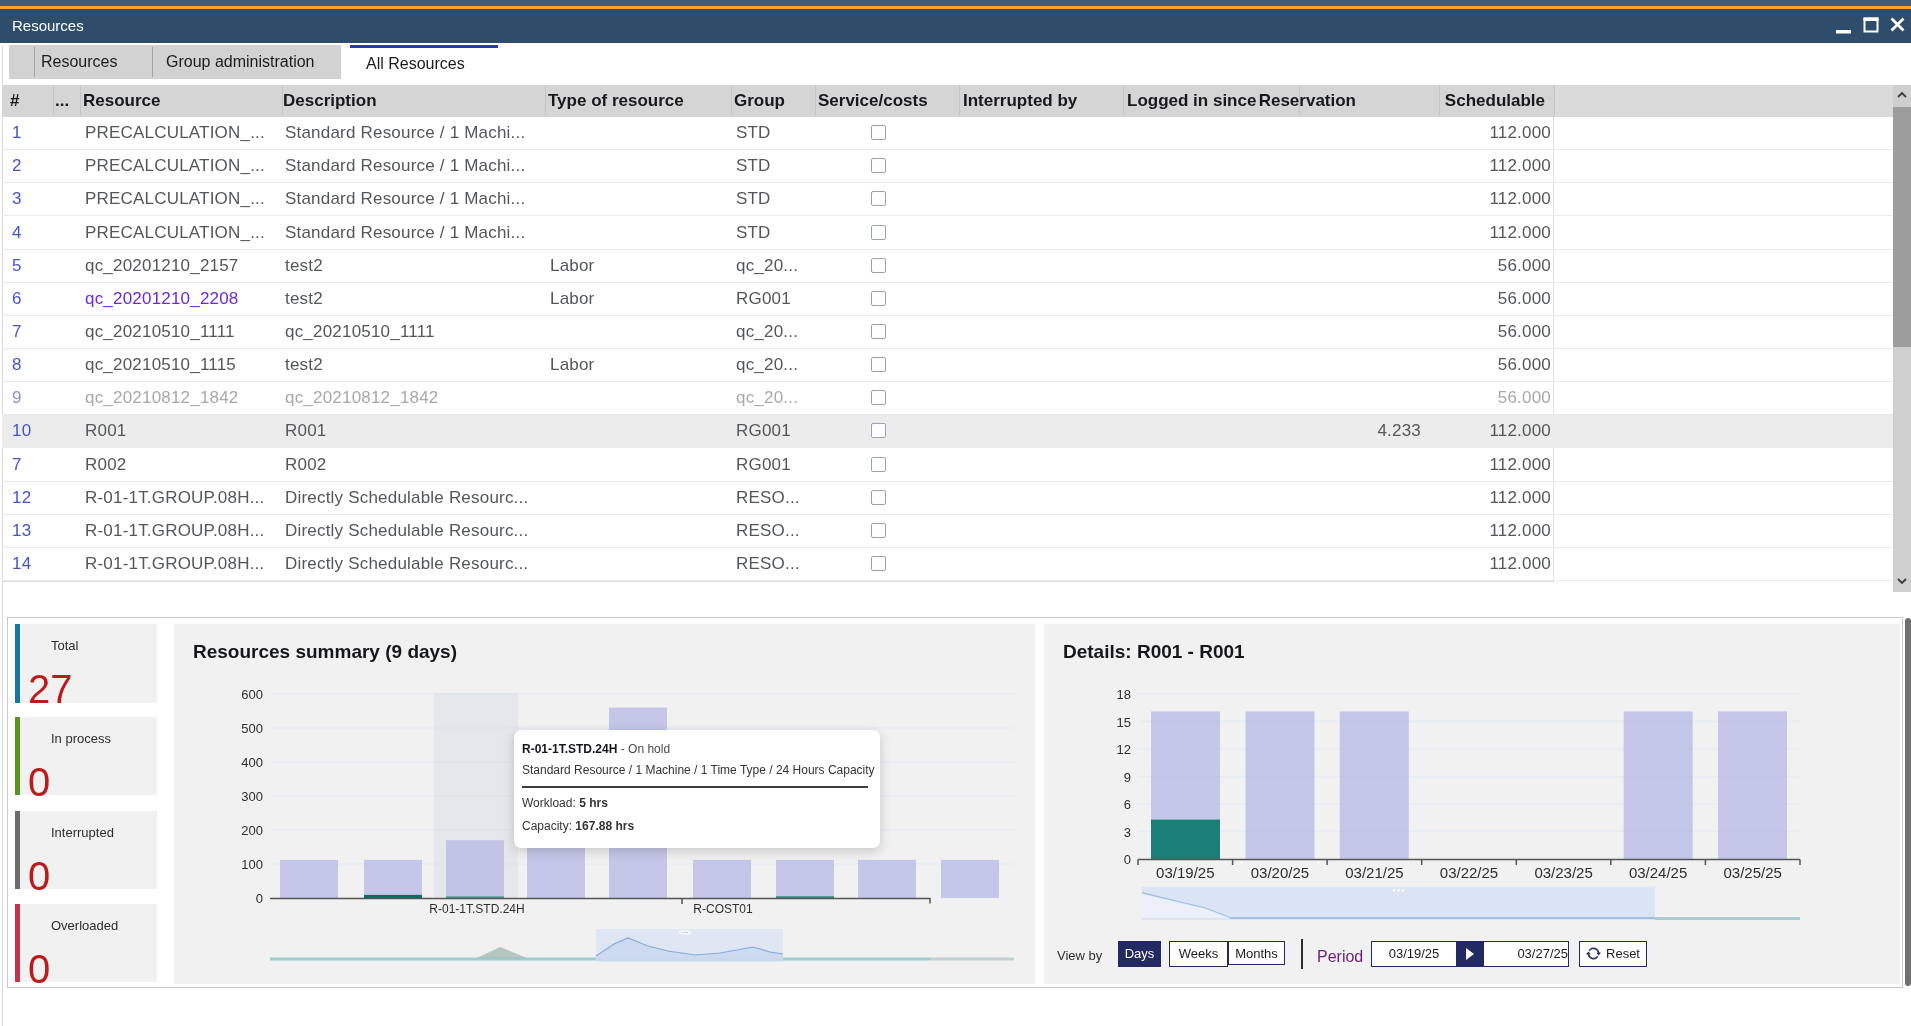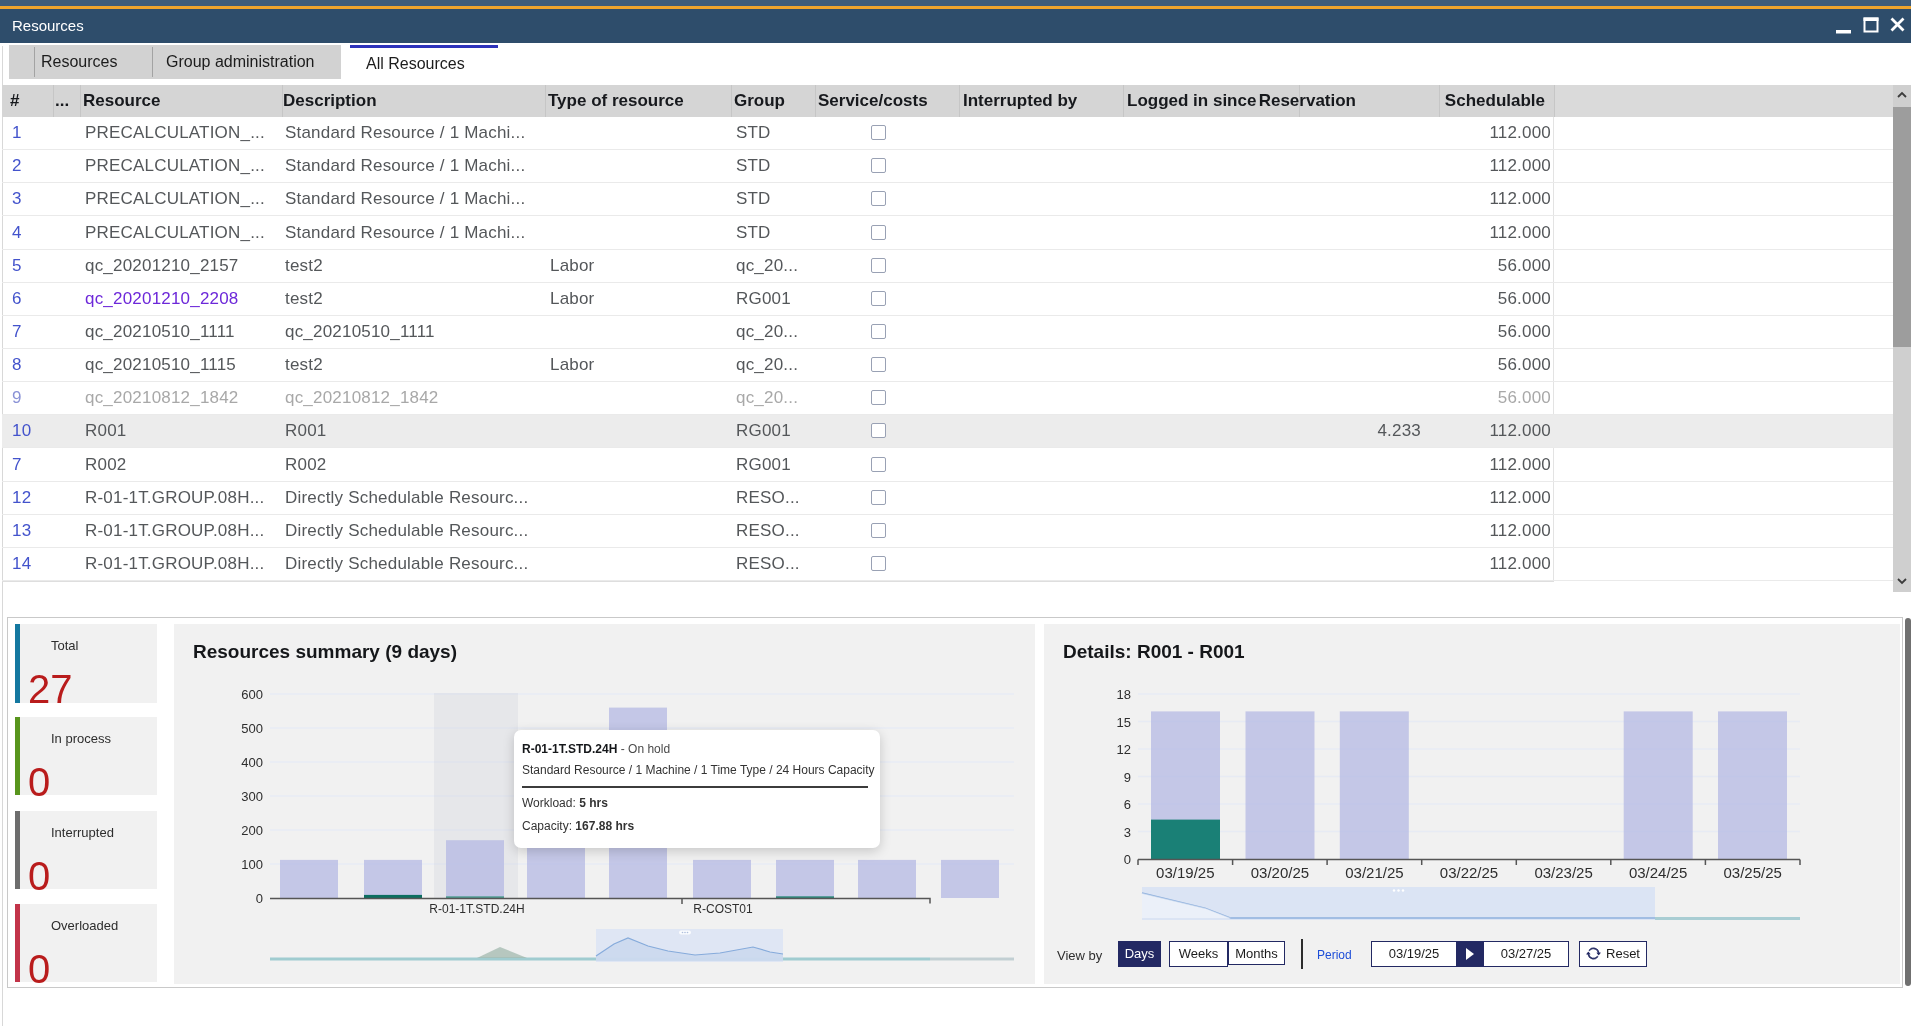--- a/index.html
+++ b/index.html
@@ -344,27 +344,27 @@
       <circle cx="359" cy="266.5" r="1.2"></circle>
     </g>
   </svg>
 <div class="abs" style="left:1063px;top:641px;font-size:19px;font-weight:bold;color:#15171a">Details: R001 - R001</div>
 <div>
 <div class="abs" style="left:1057px;top:948px;font-size:13px;color:#2e2e2e">View by</div>
 <div style="position:absolute;top:941px;height:26px;box-sizing:border-box;font-size:13px;text-align:center;line-height:24px;left:1118px;width:43px;background:#232963;color:#fff;line-height:26px">Days</div>
 <div style="position:absolute;top:941px;height:26px;box-sizing:border-box;font-size:13px;text-align:center;line-height:24px;left:1169px;width:59px;border:1px solid #232963;color:#1c1c1c;background:#fff">Weeks</div>
 <div style="position:absolute;top:941px;height:24px;box-sizing:border-box;font-size:13px;text-align:center;line-height:24px;left:1228px;width:57px;border:1px solid #232963;color:#1c1c1c;background:#fff">Months</div>
 <div class="abs" style="left:1301px;top:939px;width:2px;height:30px;background:#2c2c2c"></div>
-<div class="abs" style="left:1317px;top:948px;font-size:12px;color:#1d4ed8">Period</div>
+<div class="abs" style="left:1317px;top:948px;font-size:16px;color:#701a75">Period</div>
 <div style="position:absolute;top:941px;height:26px;box-sizing:border-box;font-size:13px;text-align:center;line-height:24px;left:1371px;width:86px;border:1px solid #232963;color:#1c1c1c;background:#fff">03/19/25</div>
 <div style="position:absolute;top:941px;height:26px;box-sizing:border-box;font-size:13px;text-align:center;line-height:24px;left:1457px;width:26px;background:#232963;color:#fff">
 <svg width="10" height="12" viewBox="0 0 10 12" style="margin-top:7px">
         <path d="M1 0 L9 6 L1 12 Z" fill="#fff"></path>
       </svg></div>
-<div style="position:absolute;top:941px;height:26px;box-sizing:border-box;font-size:13px;text-align:center;line-height:24px;left:1483px;width:86px;border:1px solid #232963;color:#1c1c1c;background:#fff">03/27/25</div>
+<div style="position:absolute;top:941px;height:26px;box-sizing:border-box;font-size:13px;text-align:right;line-height:24px;left:1483px;width:86px;border:1px solid #232963;color:#1c1c1c;background:#fff">03/27/25</div>
 <div style="position:absolute;top:941px;height:26px;box-sizing:border-box;font-size:13px;text-align:center;line-height:24px;left:1579px;width:68px;border:1px solid #232963;color:#1c1c1c;background:#fff">
 <svg width="15" height="15" viewBox="0 0 16 16" style="vertical-align:-3px;margin-right:5px" fill="#232963">
         <path d="M11.534 7h3.932a.25.25 0 0 1 .192.41l-1.966 2.36a.25.25 0 0 1-.384 0l-1.966-2.36a.25.25 0 0 1 .192-.41zm-11 2h3.932a.25.25 0 0 0 .192-.41L2.692 6.23a.25.25 0 0 0-.384 0L.342 8.59A.25.25 0 0 0 .534 9z"></path>
         <path d="M8 3c-1.552 0-2.94.707-3.857 1.818a.5.5 0 1 1-.771-.636A6.002 6.002 0 0 1 13.917 7H12.9A5.002 5.002 0 0 0 8 3zM3.1 9a5.002 5.002 0 0 0 8.757 2.182.5.5 0 1 1 .771.636A6.002 6.002 0 0 1 2.083 9H3.1z" stroke="#232963" stroke-width="0.8"></path>
       </svg>Reset</div>
 </div>
 
 <div class="abs" style="left:1905px;top:618px;width:6px;height:368px;background:#707070;border-radius:3px;"></div>
 
 </body></html>

